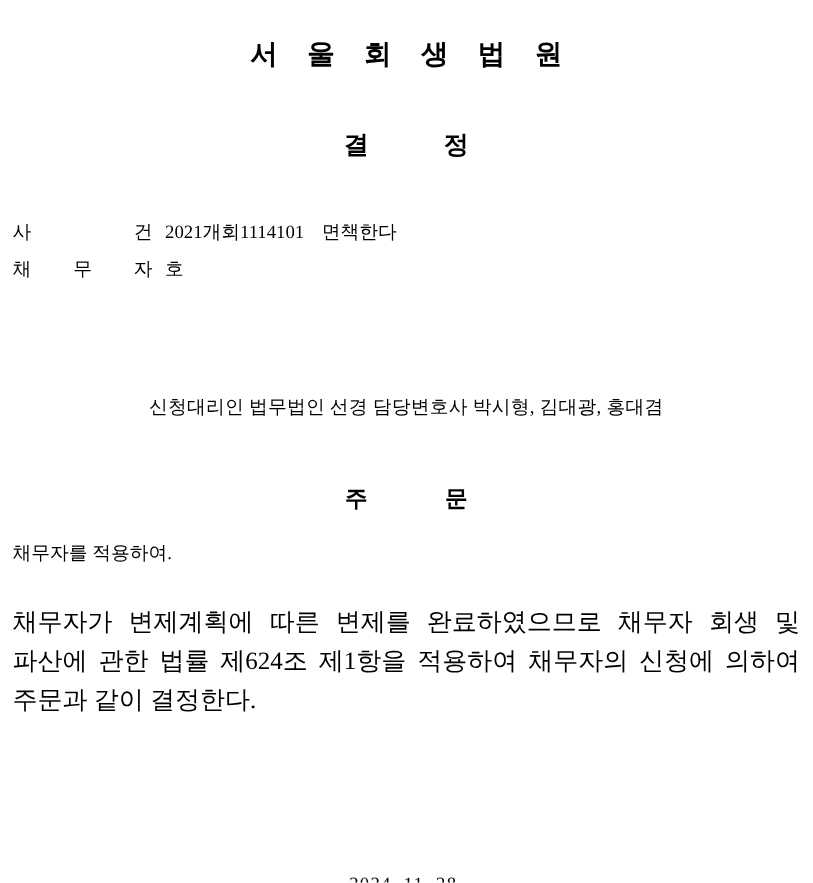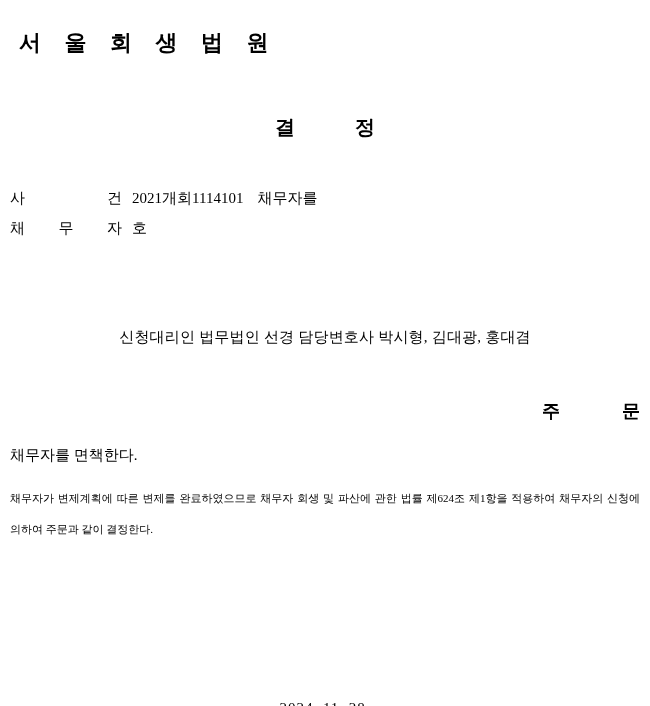--- a/index.html
+++ b/index.html
@@ -16,33 +16,33 @@
     overflow: hidden;
   }
   .page {
     width: 650px;
     height: 706px;
     box-sizing: border-box;
     padding: 0 10px;
     position: relative;
   }
   .court-title {
-    text-align: left;
+    text-align: center;
     font-size: 22px;
     font-weight: bold;
     letter-spacing: 9px;
     margin-top: 28px;
     margin-bottom: 0;
     text-indent: 9px;
   }
   .doc-type {
     text-align: center;
     font-size: 20px;
     font-weight: bold;
-    margin-top: 56px;
+    margin-top: 44px;
     margin-bottom: 0;
   }
   .doc-type .gap {
     display: inline-block;
     width: 60px;
   }
   .meta {
     margin-top: 42px;
   }
   .meta-row {
@@ -69,39 +69,39 @@
     display: inline-block;
     width: 14px;
   }
   .attorney {
     margin-top: 85px;
     font-size: 15px;
     text-align: center;
     letter-spacing: 0.2px;
   }
   .section-head {
-    text-align: right;
+    text-align: center;
     font-size: 18px;
     font-weight: bold;
     margin-top: 52px;
   }
   .section-head .gap {
     display: inline-block;
     width: 62px;
   }
   .body-text {
     font-size: 15px;
     line-height: 31px;
     margin-top: 17px;
     text-align: justify;
   }
   .reason-text {
-    font-size: 11px;
+    font-size: 20px;
     line-height: 31px;
-    margin-top: 12px;
+    margin-top: 24px;
     text-align: justify;
     word-break: keep-all;
   }
   .date {
     text-align: center;
     font-size: 15px;
     position: absolute;
     left: 0;
     right: 0;
     top: 672px;
@@ -119,41 +119,41 @@
     <span>결</span><span class="gap"></span><span>정</span>
   </div>
 
   <div class="meta">
     <div class="meta-row">
       <div class="meta-label">
         <span>사</span>
         <span>건</span>
       </div>
       <div class="meta-value">
-        <span>2021개회1114101</span><span class="sp"></span><span>채무자를</span>
+        <span>2021개회1114101</span><span class="sp"></span><span>면책한다</span>
       </div>
     </div>
     <div class="meta-row">
       <div class="meta-label">
         <span>채</span>
         <span>무</span>
         <span>자</span>
       </div>
       <div class="meta-value">
         <span>호</span>
       </div>
     </div>
   </div>
 
   <div class="attorney">신청대리인 법무법인 선경 담당변호사 박시형, 김대광, 홍대겸</div>
 
   <div class="section-head">
     <span>주</span><span class="gap"></span><span>문</span>
   </div>
 
-  <div class="body-text">채무자를 면책한다.</div>
+  <div class="body-text">채무자를 적용하여.</div>
 
 
   <div class="reason-text">채무자가 변제계획에 따른 변제를 완료하였으므로 채무자 회생 및 파산에 관한 법률 제624조 제1항을 적용하여 채무자의 신청에 의하여 주문과 같이 결정한다.</div>
 
   <div class="date">2024. 11. 28.</div>
 
 </div>
 
 </body></html>

